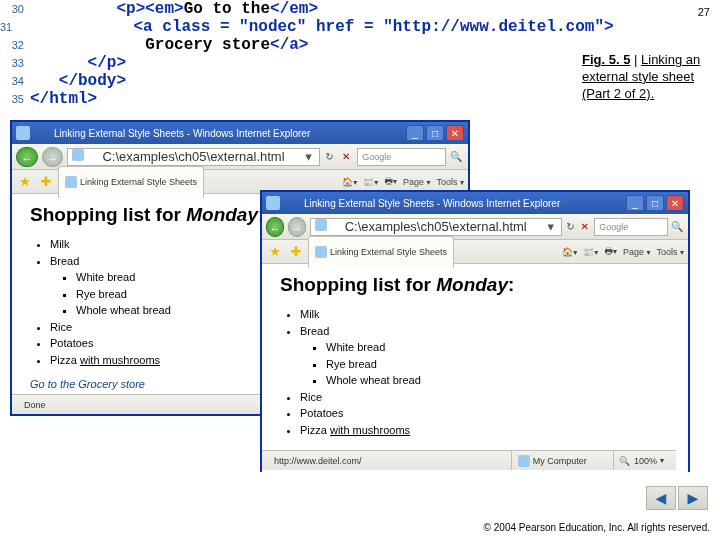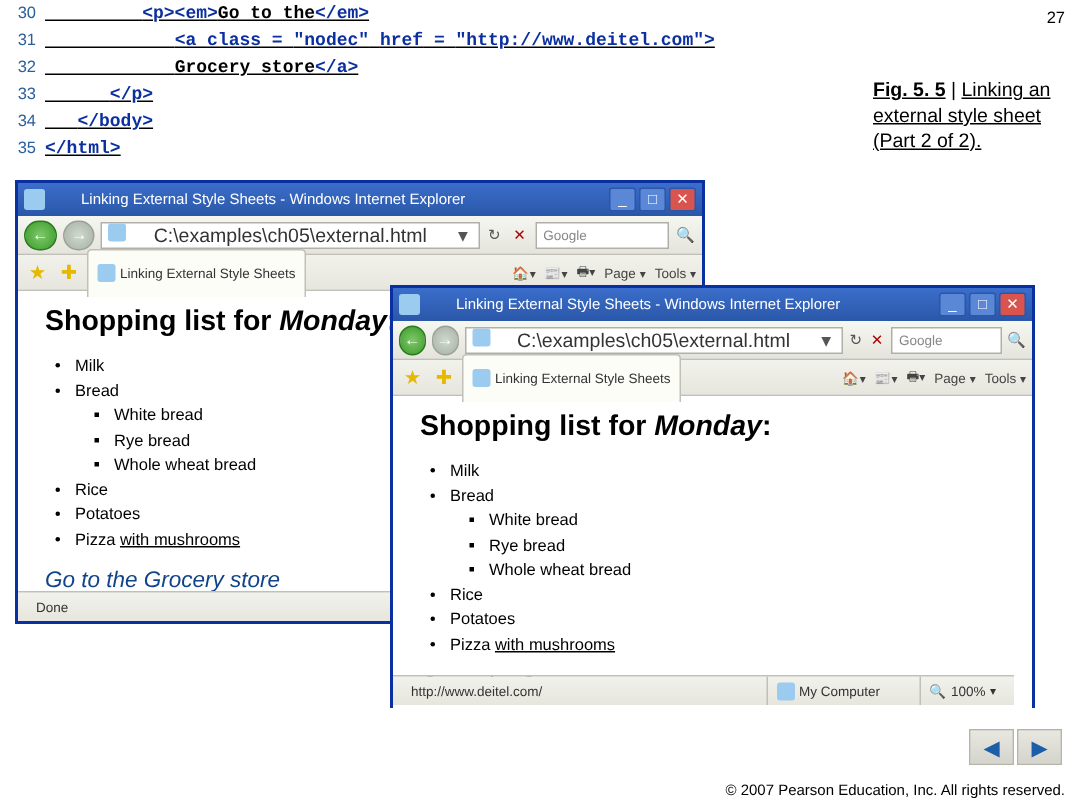--- a/index.html
+++ b/index.html
@@ -3,21 +3,21 @@
 <meta charset="utf-8">
 <style>
   * { box-sizing: border-box; margin: 0; padding: 0; }
   body { width: 720px; height: 540px; background: #fff; font-family: Arial, sans-serif; font-size: 11px; position: relative; overflow: hidden; }
 
   .page-num { position: absolute; top: 6px; right: 10px; font-size: 11px; color: #000; }
 
   .code-area { position: absolute; top: 0; left: 0; width: 560px; }
   .code-line { display: flex; align-items: center; height: 18px; }
   .lineno { width: 30px; text-align: right; color: #2b5f9b; font-size: 11px; padding-right: 6px; font-family: Arial, sans-serif; }
-  .code { font-family: 'Courier New', monospace; font-size: 12px; white-space: pre; text-decoration: underline; }
+  .code { font-family: 'Courier New', monospace; font-size: 16px; white-space: pre; }
   .tag { color: #0a2fa0; font-weight: bold; }
   .str { color: #0a2fa0; font-weight: bold; }
   .txt { color: #000; font-weight: bold; }
   .cls { color: #0a2fa0; font-weight: bold; }
 
   .caption { position: absolute; top: 52px; right: 18px; width: 120px; font-size: 13px; color: #000; line-height: 1.3; }
   .caption u { text-decoration: underline; }
   .caption .figlabel { font-weight: bold; text-decoration: underline; text-align: center; }
 
   .browser {
@@ -55,21 +55,21 @@
   .tab .favico { width:12px; height:12px; background:#9bcbee; border-radius:2px; }
   .toolbar-right { margin-left:auto; display:flex; gap:6px; font-size:9px; color:#444; align-items:center; }
   .tri { font-size:8px; }
 
   .content { padding: 10px 18px; background:#fff; }
   .heading { font-family: Arial; font-size: 19px; color:#000; margin-bottom:10px; }
   .heading em { font-style: italic; font-weight: bold; }
   .heading strong { font-weight: bold; }
   ul.top { list-style: disc; margin-left: 20px; font-size: 11px; line-height: 1.5; }
   ul.sub { list-style: square; margin-left: 26px; }
-  .link { color: #114488; font-style: italic; font-size:15px; margin-top:10px; display:block; }
+  .link { color: #114488; font-style: italic; font-size:11px; margin-top:10px; display:block; }
   .link .under { text-decoration: underline; color:#114488; }
   .cursor { display:inline-block; width:13px; height:14px; vertical-align:middle; position:relative; }
   .cursor::before { content:"☚"; font-size:12px; color:#000; position:absolute; top:-2px; left:0; transform:scaleX(-1); }
 
   .statusbar { position:absolute; bottom:0; left:0; right:12px; height:20px; background:linear-gradient(#f2f2ec,#e6e6de); border-top:1px solid #c0c0b8; display:flex; font-size:9px; color:#333; padding:0 6px; gap:20px; }
   .statusbar .cell { display:flex; align-items:center; gap:3px; border-left:1px solid #c0c0b8; padding:0 6px; height:100%; }
   .statusbar .cell:first-child { border-left:none; flex:1; }
   .comp-ico { width:12px; height:12px; background:#9bcbee; border-radius:2px; }
 
   .underline { text-decoration: underline; }
@@ -255,13 +255,13 @@
       </div>
     <div class="cell">🔍 <span>100%</span> <span class="tri">▾</span></div>
   </div>
 </div>
 
 <div class="nav-triangles">
   <div class="navtri">◀</div>
   <div class="navtri">▶</div>
 </div>
 
-<div class="copyright">© 2007 Pearson Education, Inc.  All rights reserved.</div>
+<div class="copyright">© 2004 Pearson Education, Inc.  All rights reserved.</div>
 
 </body></html>

